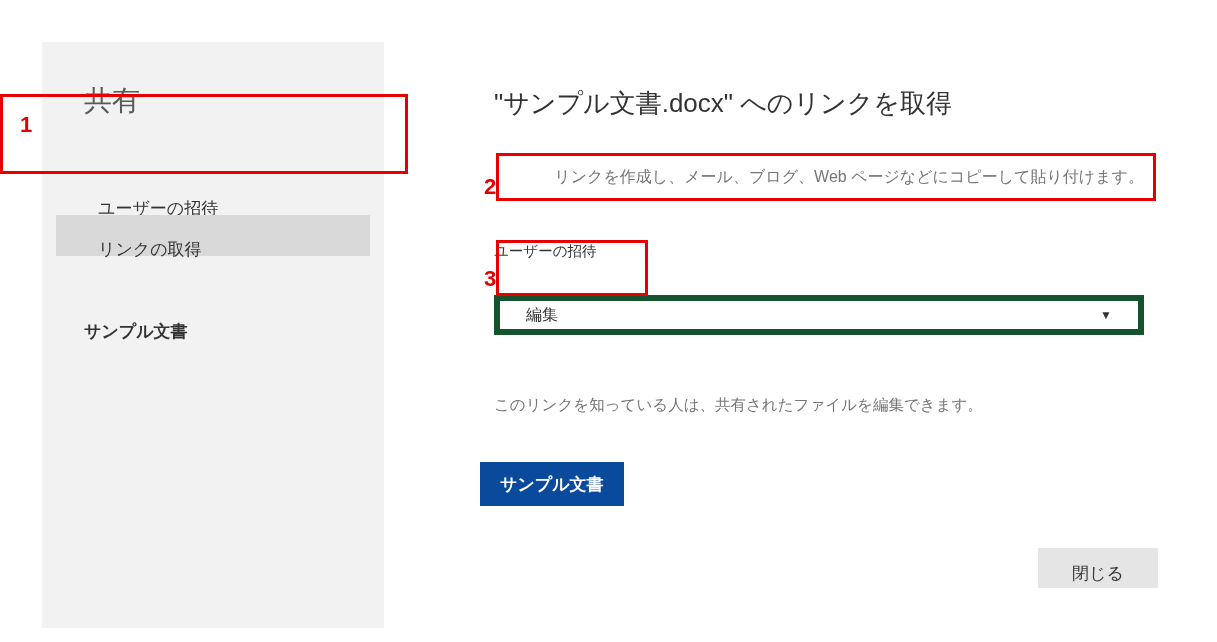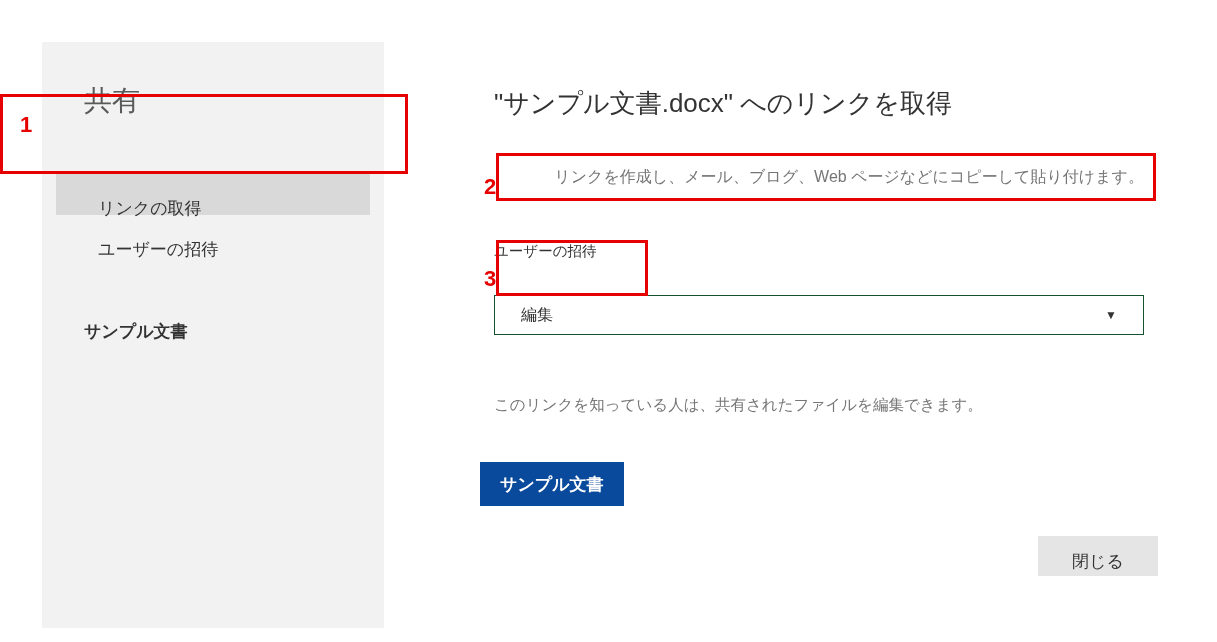--- a/index.html
+++ b/index.html
@@ -11,40 +11,40 @@
     .sidebar-item { height: 41px; line-height: 41px; font-size: 17px; color: #333; padding-left: 28px; position: relative; }
     .sidebar-item.selected { background: #d9d9d9; }
     .sidebar-group-label { font-size: 17px; color: #333; font-weight: 700; padding-left: 28px; margin-top: 50px; margin-bottom: 12px; }
     .sidebar-sub { font-size: 17px; color: #333; padding-left: 28px; }
 
     .main { flex: 1; padding: 30px 45px 20px 96px; position: relative; }
     .page-title { font-size: 26px; color: #333; font-weight: 400; }
     .page-desc { font-size: 16px; color: #767676; margin-top: 18px; text-align: right; }
     .opt-label { font-size: 14.5px; color: #333; margin-top: 26px; }
     .select-wrap { position: relative; margin-top: 6px; }
-    .select-box { width: 650px; height: 40px; border: 1px solid #14532d; background: #fff; display: flex; align-items: center; padding: 0 12px; font-size: 16px; color: #333; }
+    .select-box { width: 650px; height: 40px; border: 6px solid #14532d; background: #fff; display: flex; align-items: center; padding: 0 12px; font-size: 16px; color: #333; }
     .select-box .chev { margin-left: auto; font-size: 12px; color: #333; }
     .permission-desc { font-size: 15.5px; color: #767676; margin-top: 32px; }
     .create-btn { margin-top: 32px; height: 44px; padding: 0 20px; background: #0a4a9c; color: #fff; border: none; font-size: 17px; font-weight: 700; display: inline-flex; align-items: center; justify-content: center; cursor: pointer; }
-    .close-btn { position: absolute; right: 45px; bottom: 52px; width: 120px; height: 40px; background: #e5e5e5; border: none; font-size: 17px; color: #333; cursor: pointer; }
+    .close-btn { position: absolute; right: 45px; bottom: 40px; width: 120px; height: 40px; background: #e5e5e5; border: none; font-size: 17px; color: #333; cursor: pointer; }
 
     .callout { position: absolute; border: 3px solid #e60000; pointer-events: none; }
     .callout-num { position: absolute; color: #e60000; font-weight: 700; font-size: 22px; }
   </style>
 </head>
 <body>
 
 <div class="container">
   <div class="sidebar">
     <div class="sidebar-title">共有</div>
+    <div class="sidebar-item">
+      <span>ユーザーの招待</span>
+    </div>
     <div class="sidebar-item selected">
       <span>リンクの取得</span>
-    </div>
-    <div class="sidebar-item">
-      <span>ユーザーの招待</span>
     </div>
     <div class="sidebar-group-label">サンプル文書</div>
   </div>
 
   <div class="main">
     <div class="page-title">"サンプル文書.docx" へのリンクを取得</div>
     <div class="page-desc">リンクを作成し、メール、ブログ、Web ページなどにコピーして貼り付けます。</div>
     <div class="opt-label">ユーザーの招待</div>
     <div class="select-wrap">
       <div class="select-box">

